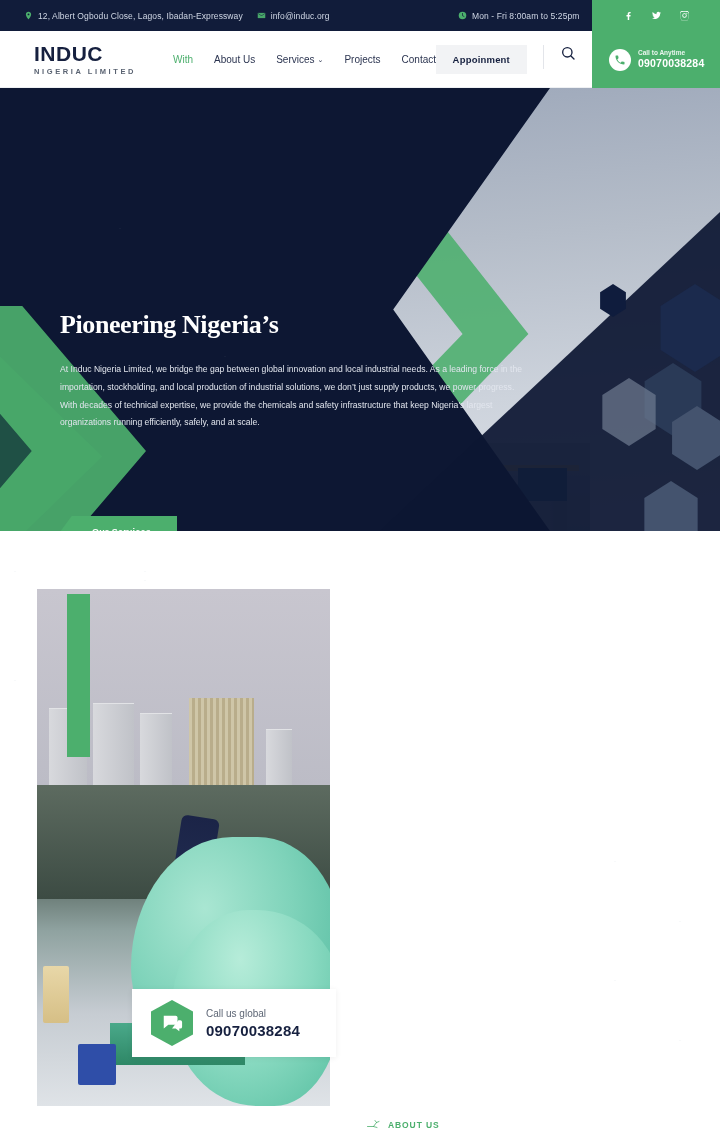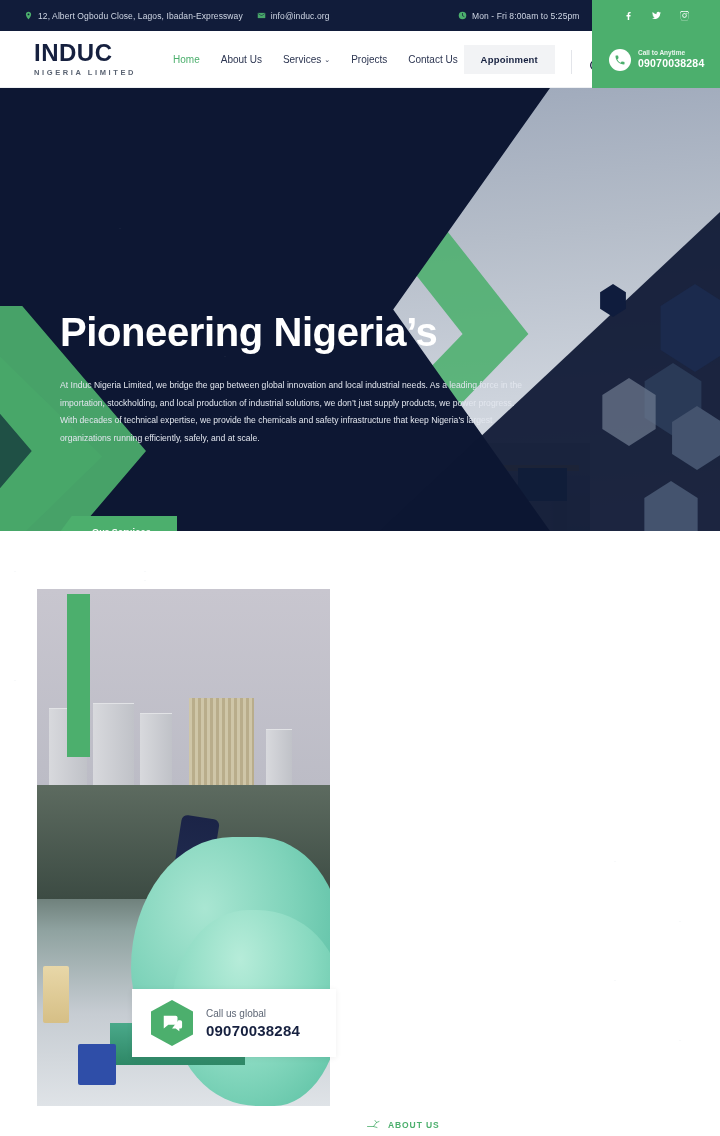--- a/index.html
+++ b/index.html
@@ -29,33 +29,33 @@
   .soc { width:11px; height:11px; color:#fff; cursor:pointer; }
   .soc svg { width:100%; height:100%; display:block; fill:#ffffff; }
 
   
   .nav {
     position:relative; height: 57px; background:#fff; display:flex; align-items:center;
     border-bottom: 1px solid #eef0f3;
   }
   .logo { padding-left: 34px; line-height:1; }
   .logo-main {
-    font-size: 24px; font-weight: 800; color:#16203f; letter-spacing:.5px;
+    font-size: 21px; font-weight: 800; color:#16203f; letter-spacing:.5px;
   }
   .logo-sub {
     font-size: 7.5px; font-weight: 600; color:#5a6372; letter-spacing: 2.6px; margin-top:4px;
   }
   .menu { display:flex; align-items:center; gap:21px; margin-left: 37px; }
   .menu a {
     font-size: 10px; color:#2b3450; text-decoration:none; font-weight:500; white-space:nowrap;
     display:flex; align-items:center; gap:3px; cursor:pointer;
   }
   .menu a.active { color:#4caf6d; }
   .caret { font-size: 7px; line-height:1; }
-  .nav-right { position:absolute; right: 116px; display:flex; align-items:flex-end; gap:0; }
+  .nav-right { position:absolute; right: 144px; display:flex; align-items:flex-start; gap:0; }
   .appt {
     background:#f2f3f5; color:#16203f; font-size:9.5px; font-weight:700;
     padding: 9px 17px; border:none; cursor:pointer; letter-spacing:.2px;
   }
   .divider { width:1px; height:24px; background:#e3e5ea; margin: 0 16px; }
   .search-btn { width:16px; height:16px; color:#16203f; cursor:pointer; }
   .search-btn svg { width:100%; height:100%; display:block; }
   .call-block {
     position:absolute; right:0; top:0; height:57px; width:128px; background:#4caf6d;
     display:flex; align-items:center; gap:7px; padding-left: 17px;
@@ -118,21 +118,21 @@
     opacity:.92;
   }
   .hero-left-arrow2 {
     position:absolute; left:-130px; top: 246px; width: 232px; height: 245px;
     background:#2f7f53; opacity:.55;
     clip-path: polygon(0 0, 46% 0, 100% 50%, 46% 100%, 0 100%);
   }
   .hero-content { position:absolute; left: 60px; top: 222px; width: 470px; z-index: 6; }
   .eyebrow { color:#4caf6d; font-size:10.5px; font-weight:700; margin-bottom: 12px; }
   .hero-h1 {
-    color:#ffffff; font-size: 40px; font-weight: 800; line-height: 1.12; letter-spacing:-.4px;
+    color:#ffffff; font-size: 26px; font-weight: 800; line-height: 1.12; letter-spacing:-.4px;font-family:Liberation Serif, serif;
   }
   .hero-p {
     margin-top: 22px; color:#e2e6ee; font-size: 8.6px; line-height: 2.07; font-weight:500;
   }
   .btn-services {
     position:absolute; left: 60px; top: 428px; z-index:7;
     background:#4caf6d; color:#fff; font-size: 9px; font-weight:700;
     padding: 11px 26px 11px 32px; border:none; cursor:pointer;
     clip-path: polygon(10% 0, 100% 0, 100% 100%, 10% 100%, 0 50%);
     letter-spacing:.3px;
@@ -261,21 +261,21 @@
   </div>
 
   <div class="nav">
     <div class="logo">
       <div class="logo-main">INDUC</div>
       <div class="logo-sub">NIGERIA LIMITED</div>
     </div>
 
     <div class="menu">
       <a class="active">
-          <span>Home</span>
+          <span>With</span>
         </a>
       <a>
           <span>About Us</span>
         </a>
       <a>
         <span>Services</span>
         <span class="caret">⌄</span>
       </a>
       <a>
           <span>Projects</span>

